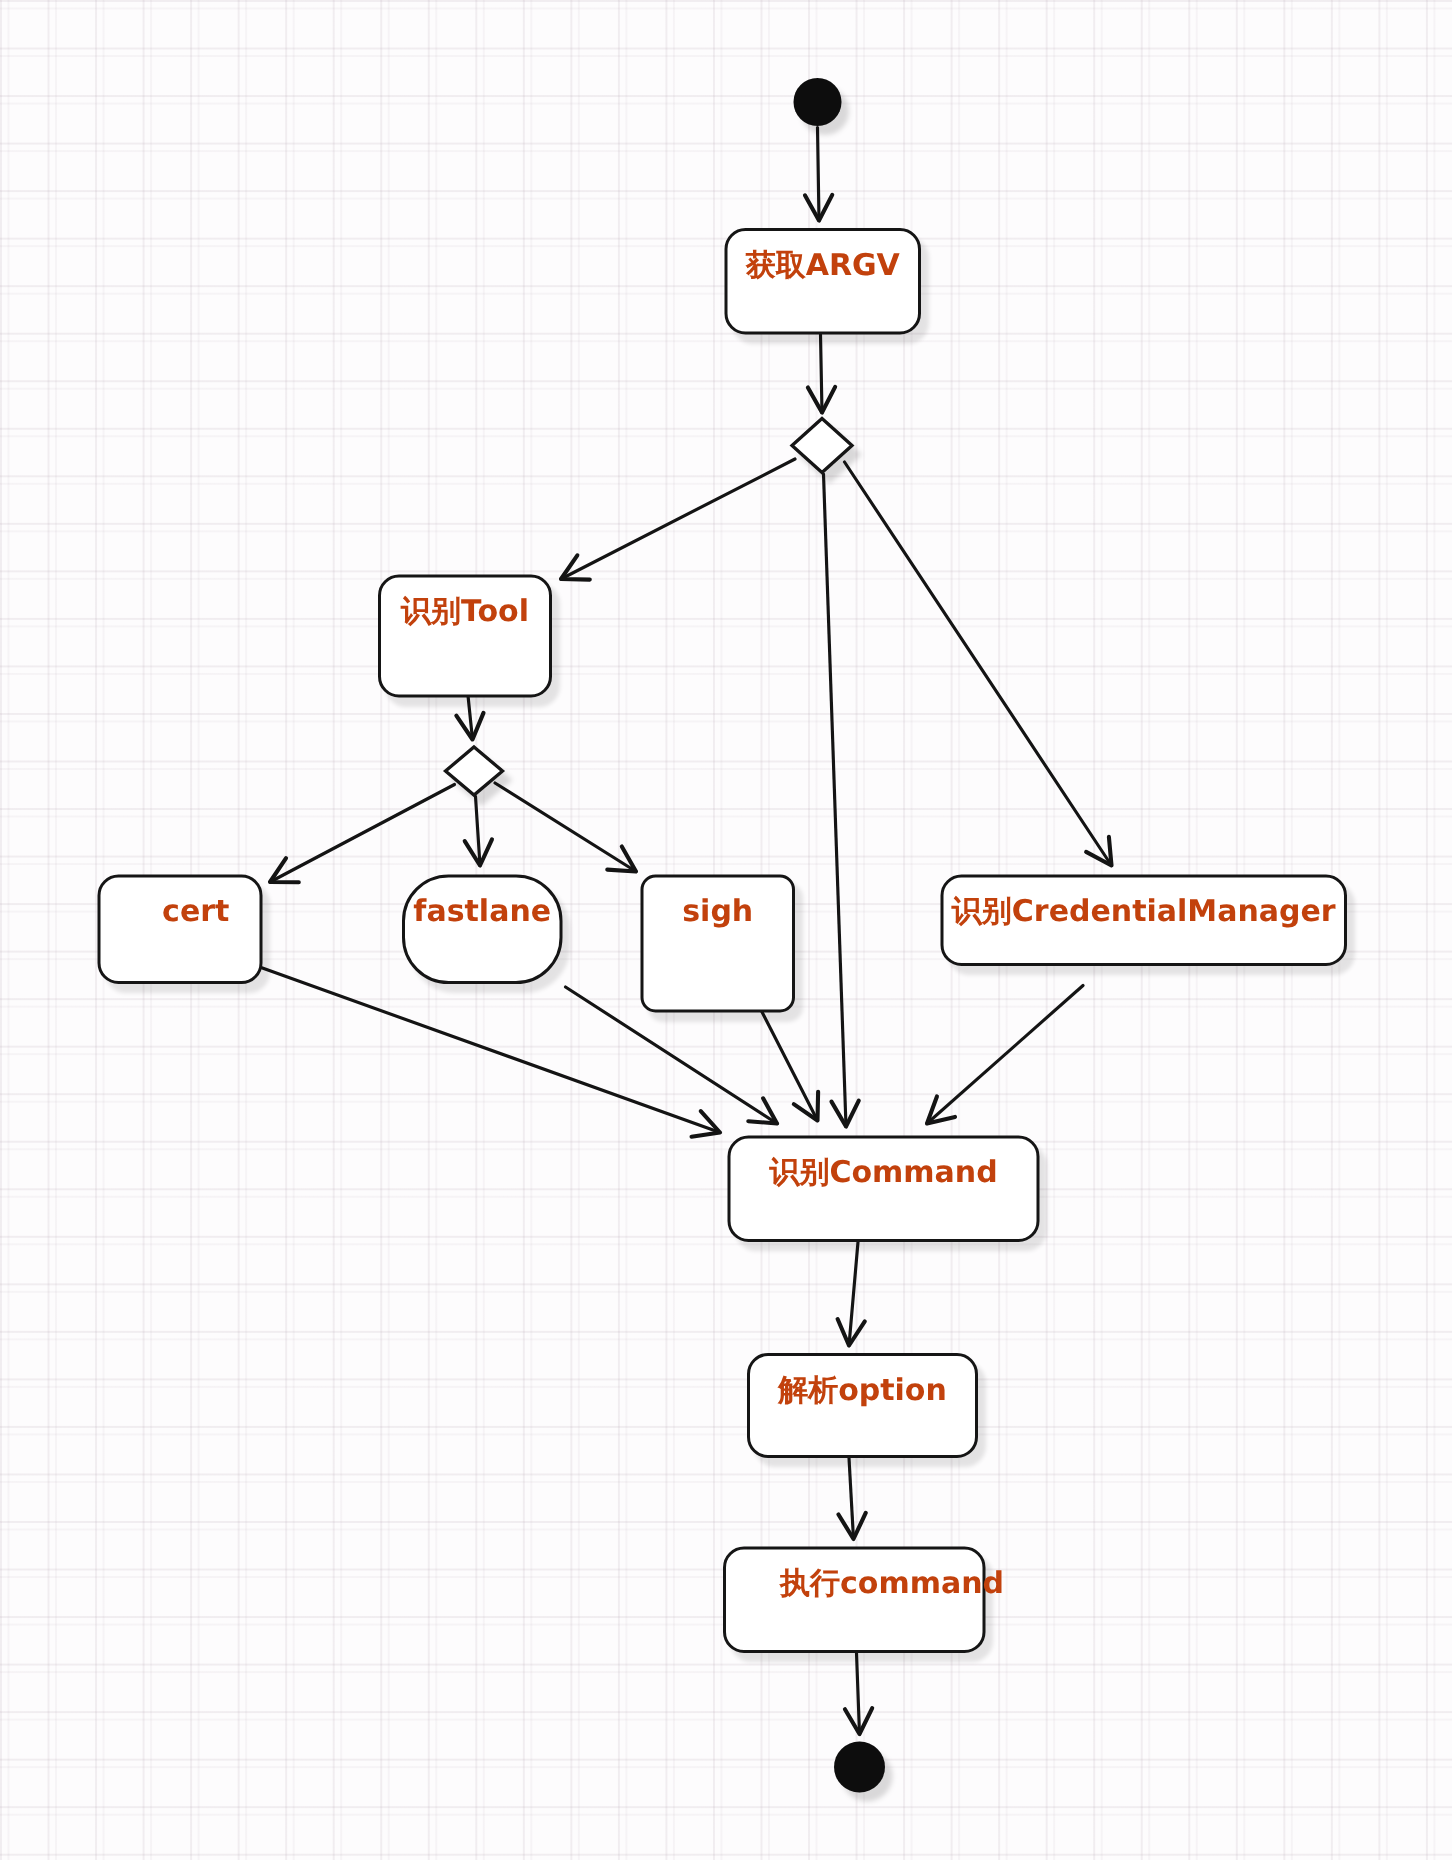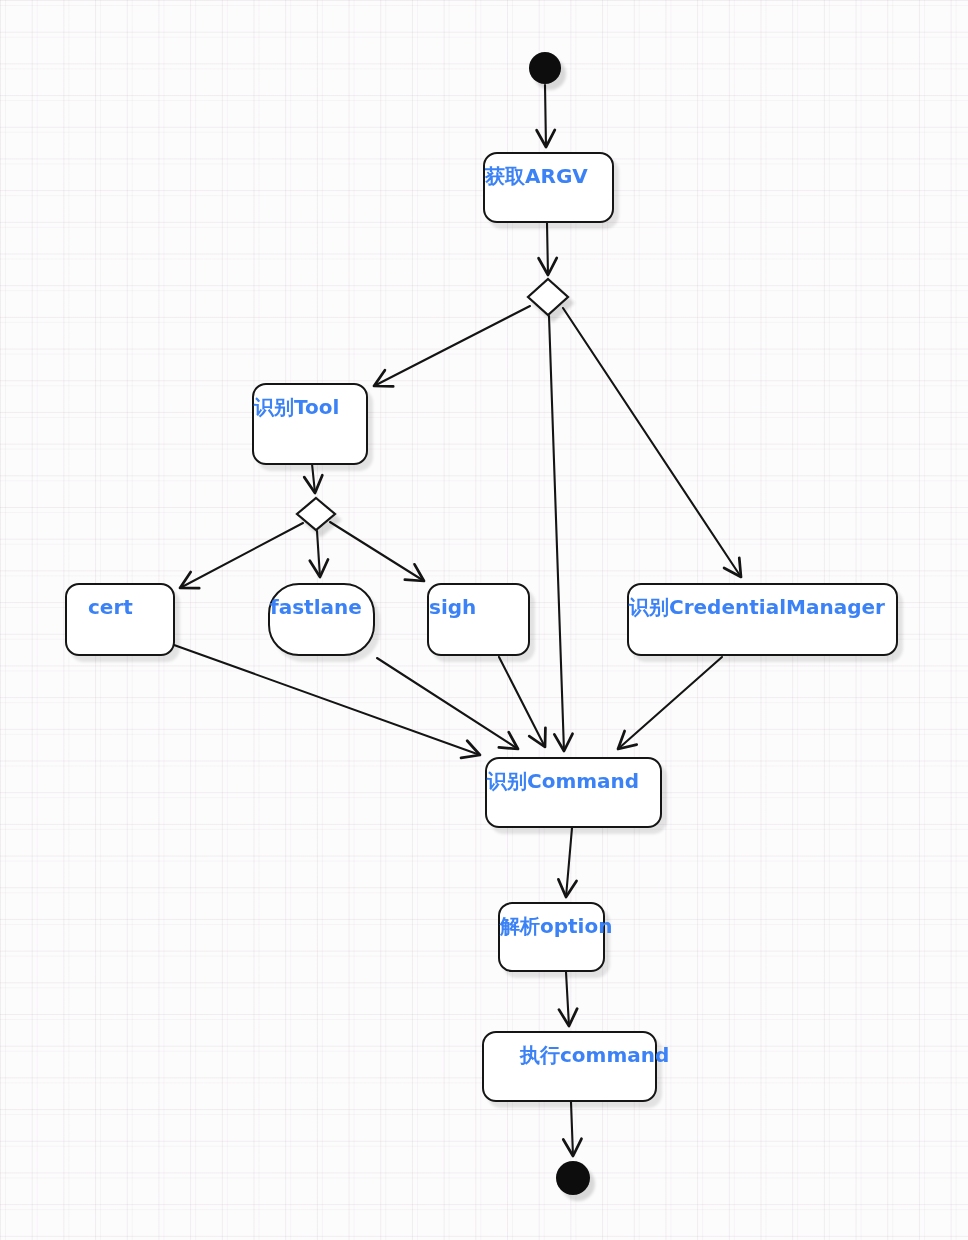--- a/index.html
+++ b/index.html
@@ -46,27 +46,27 @@
     fill: #0a0a0a;
     stroke: none;
   }
   .activity {
     position: absolute;
     box-sizing: border-box;
     background: #ffffff;
     border: 2.2px solid #151515;
     border-radius: 14px;
     box-shadow: 5px 6px 3px rgba(0,0,0,0.10);
-    text-align: left;
+    text-align: center;
     padding-top: 9px;
     white-space: nowrap;
     font-weight: bold;
     font-size: 20px;
     line-height: 26px;
-    color: #3b82f6;
+    color: #c2410c;
   }
 </style>
 </head>
 <body>
 
 <div id="canvas">
   <svg id="edge-layer" viewBox="0 0 968 1240" xmlns="http://www.w3.org/2000/svg">
     <defs>
       <marker id="arrowhead" markerUnits="userSpaceOnUse" markerWidth="30" markerHeight="26" viewBox="-16 -10 18 20" refX="0" refY="0" orient="auto">
         <path d="M -13 -7 L 0 0 L -13 7" fill="none" stroke="#141414" stroke-width="2.1" stroke-linecap="round" stroke-linejoin="round"></path>
@@ -98,19 +98,19 @@
         <polygon points="548,279 568,297 548,315 528,297" class="shape" filter="url(#node-shadow)"></polygon>
         <polygon points="316,498 335,514 316,530 297,514" class="shape" filter="url(#node-shadow)"></polygon>
         <circle cx="573" cy="1178" r="17" class="terminal" filter="url(#node-shadow)"></circle>
       </g>
   </svg>
   <div id="node-layer">
       <div class="activity" style="left: 483px; top: 152px; width: 131px; height: 71px;"><span>获取ARGV</span></div>
       <div class="activity" style="left: 252px; top: 383px; width: 116px; height: 82px;"><span>识别Tool</span></div>
       <div class="activity" style="left: 65px; top: 583px; width: 110px; height: 73px; padding-left: 21px;"><span>cert</span></div>
       <div class="activity" style="left: 268px; top: 583px; width: 107px; height: 73px; border-radius: 31px;"><span>fastlane</span></div>
-      <div class="activity" style="left: 427px; top: 583px; width: 103px; height: 73px;"><span>sigh</span></div>
-      <div class="activity" style="left: 627px; top: 583px; width: 271px; height: 73px;"><span>识别CredentialManager</span></div>
-      <div class="activity" style="left: 485px; top: 757px; width: 177px; height: 71px;"><span>识别Command</span></div>
-      <div class="activity" style="left: 498px; top: 902px; width: 107px; height: 70px;"><span>解析option</span></div>
+      <div class="activity" style="left: 427px; top: 583px; width: 103px; height: 92px; border-radius: 10px;"><span>sigh</span></div>
+      <div class="activity" style="left: 627px; top: 583px; width: 271px; height: 61px;"><span>识别CredentialManager</span></div>
+      <div class="activity" style="left: 485px; top: 757px; width: 208px; height: 71px;"><span>识别Command</span></div>
+      <div class="activity" style="left: 498px; top: 902px; width: 154px; height: 70px;"><span>解析option</span></div>
       <div class="activity" style="left: 482px; top: 1031px; width: 175px; height: 71px; padding-left: 36px;"><span>执行command</span></div>
     </div>
 </div>
 
 </body></html>

